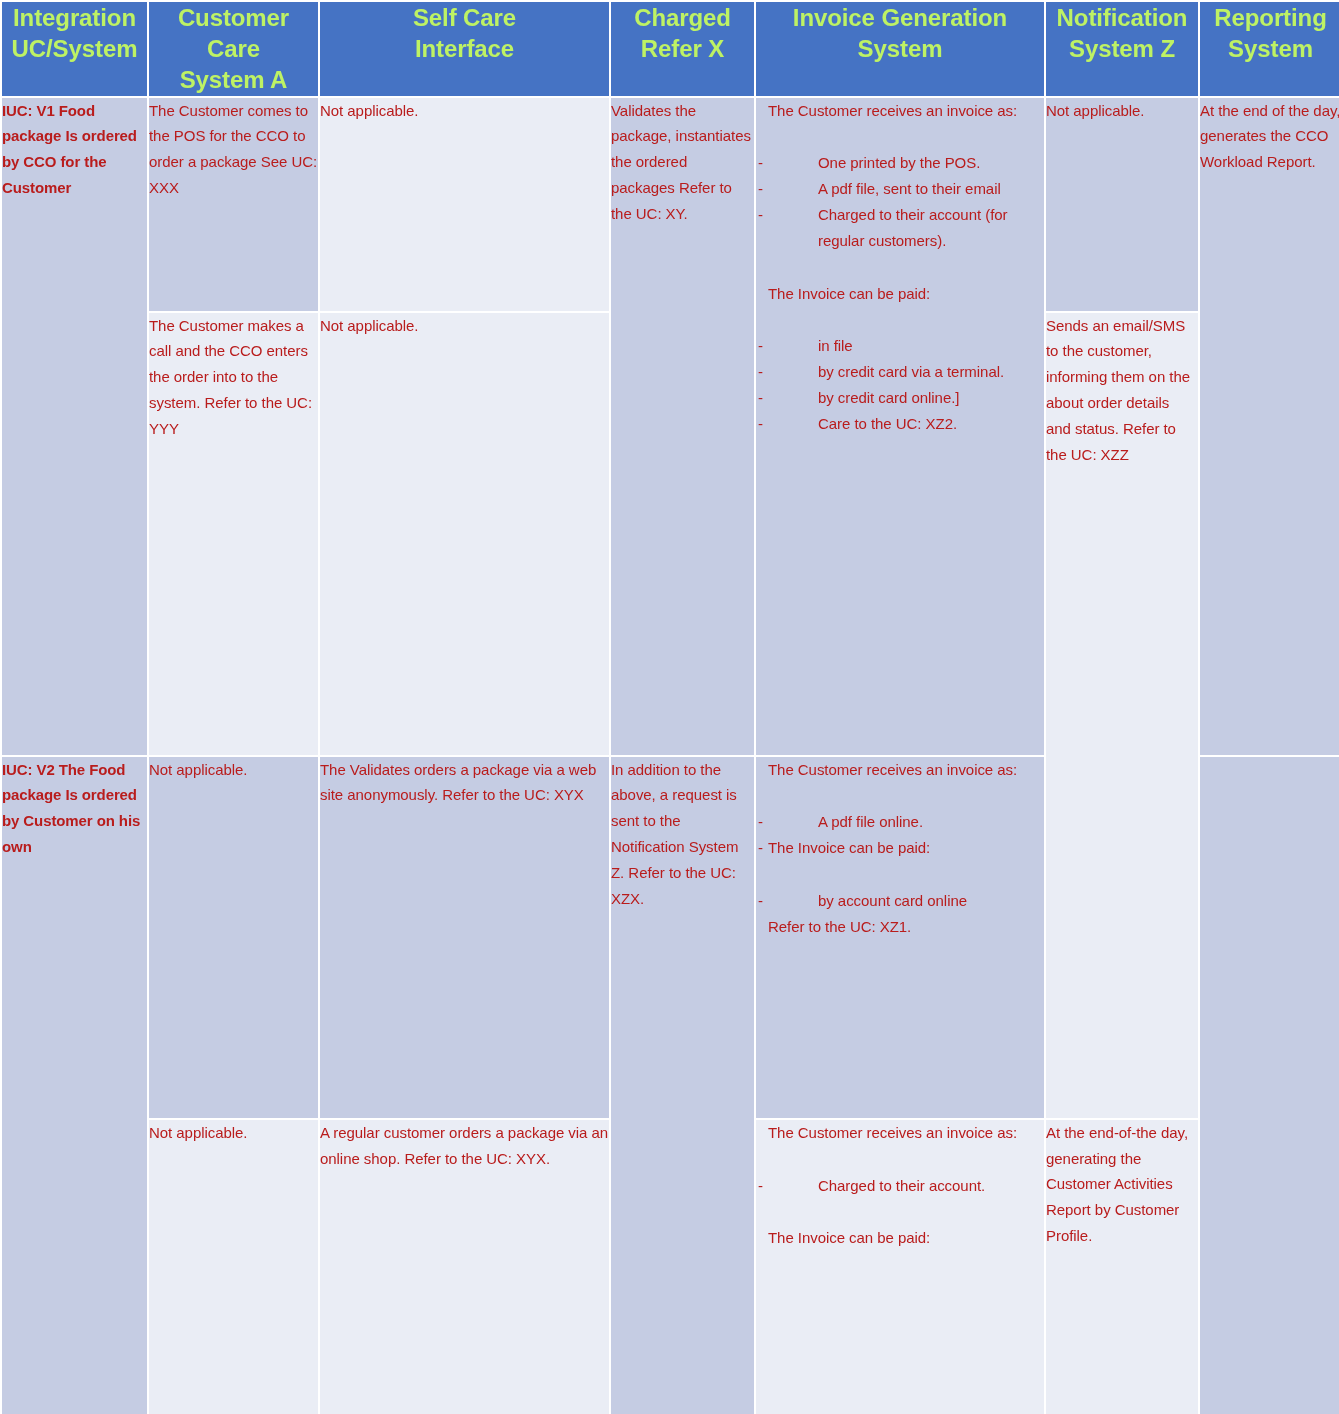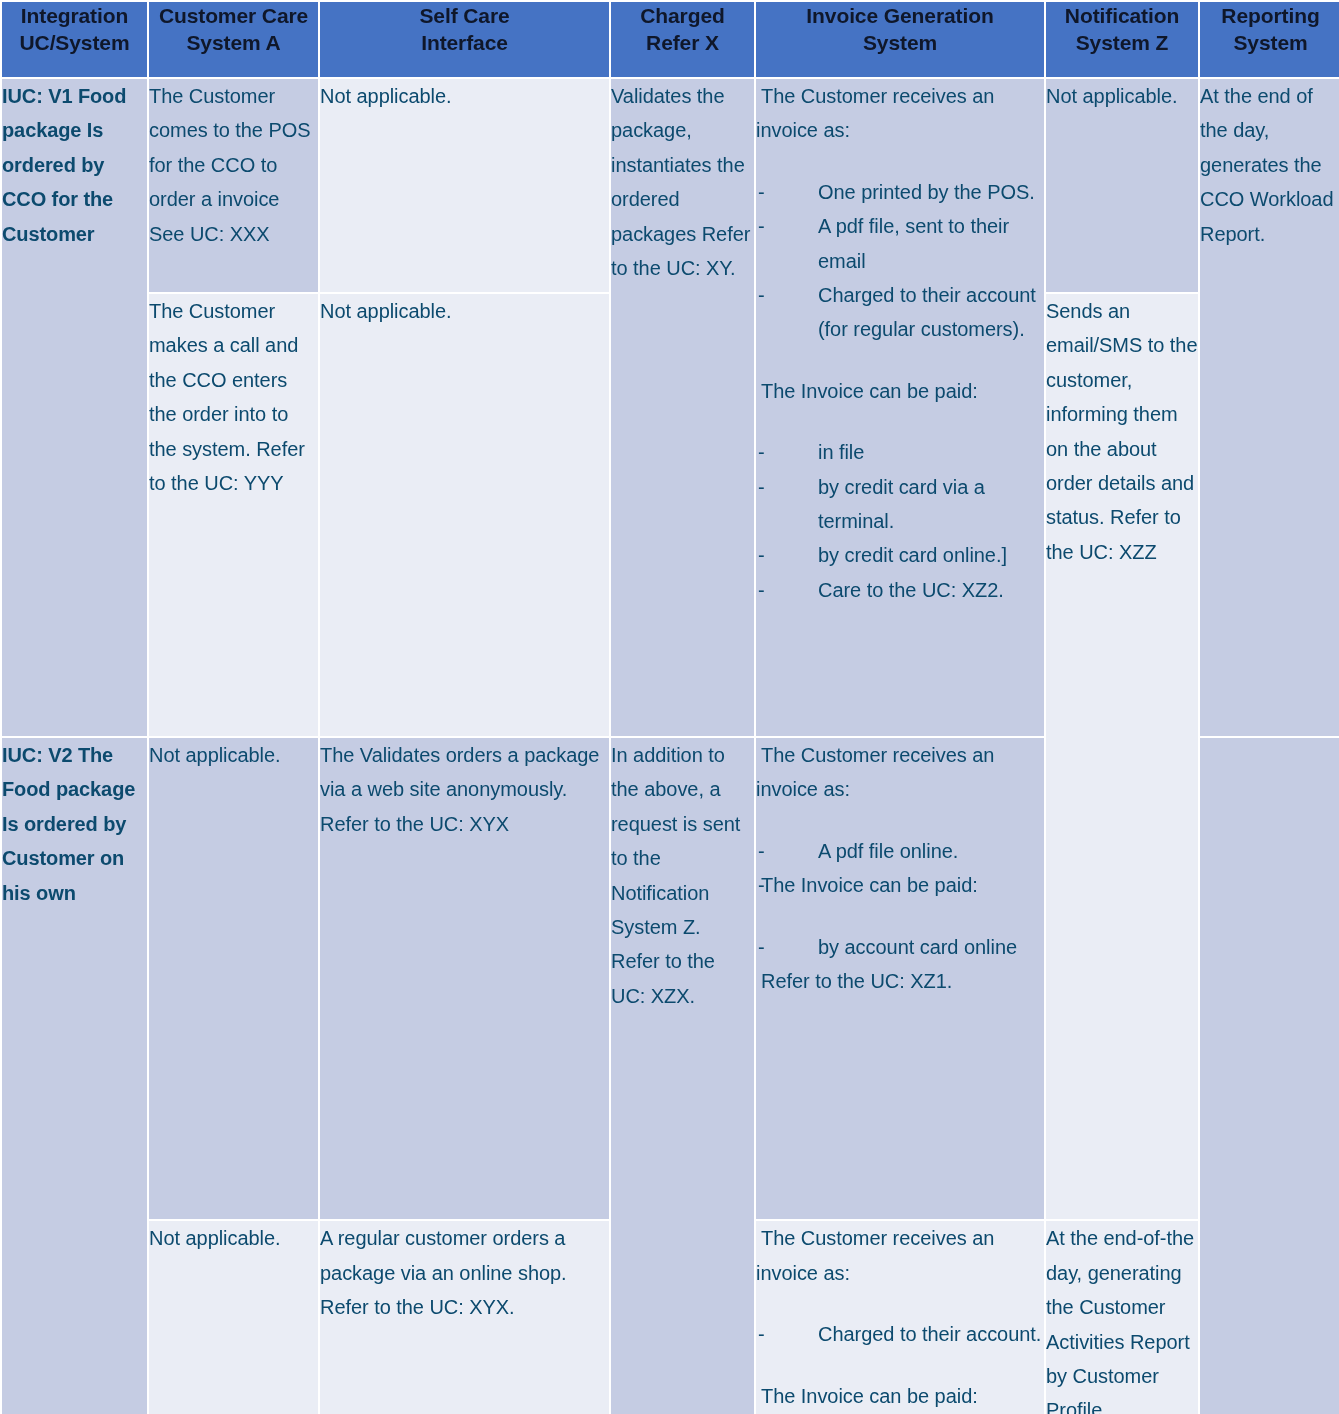--- a/index.html
+++ b/index.html
@@ -29,47 +29,47 @@
   }
   table.matrix th, table.matrix td {
     padding: 0;
     margin: 0;
     vertical-align: top;
     border: 0;
   }
   
   th.hdr {
     background: #4573c4;
-    color: #0f172a;
+    color: #bef264;
     font-weight: bold;
-    font-size: 21px;
+    font-size: 24px;
     line-height: 1.30;
     text-align: center;
     vertical-align: middle;
     padding: 6px 4px 8px 4px;
     letter-spacing: -0.1px;
   }
   th.hdr .hl { display: block; }
   
   td.cell {
-    font-size: 20px;
+    font-size: 15px;
     line-height: 1.72;
-    color: #0c4a6e;
+    color: #b91c1c;
     padding: 7px 9px 7px 9px;
     letter-spacing: -0.05px;
   }
   td.dark  { background: #c5cce3; }
   td.light { background: #eaedf5; }
   td.empty { background: #c5cce3; }
   td.cell.idcol {
     font-weight: bold;
     letter-spacing: -0.1px;
   }
   
-  .para { margin: 5px; }
+  .para { margin: 12px; }
   .spacer { display: block; height: 27px; }
   ul.dash {
     list-style: none;
     margin: 0;
     padding: 0;
   }
   ul.dash li {
     position: relative;
     padding-left: 62px;
     margin: 0;
@@ -126,21 +126,21 @@
         <span class="hl">System</span>
       </th>
     </tr>
   </thead>
 
   <tbody>
 
     <tr style="height:213px">
       <td class="cell dark idcol" rowspan="2">IUC: V1 Food package Is ordered by CCO for the Customer</td>
 
-      <td class="cell dark">The Customer comes to the POS for the CCO to order a invoice
+      <td class="cell dark">The Customer comes to the POS for the CCO to order a package
 See UC: XXX</td>
 
       <td class="cell light">Not applicable.</td>
 
       <td class="cell dark" rowspan="2">Validates the package, instantiates the ordered packages
 Refer to the UC: XY.</td>
 
       <td class="cell dark" rowspan="2">
         <span class="para">The Customer receives an invoice as:</span>
         <span class="spacer"></span>

